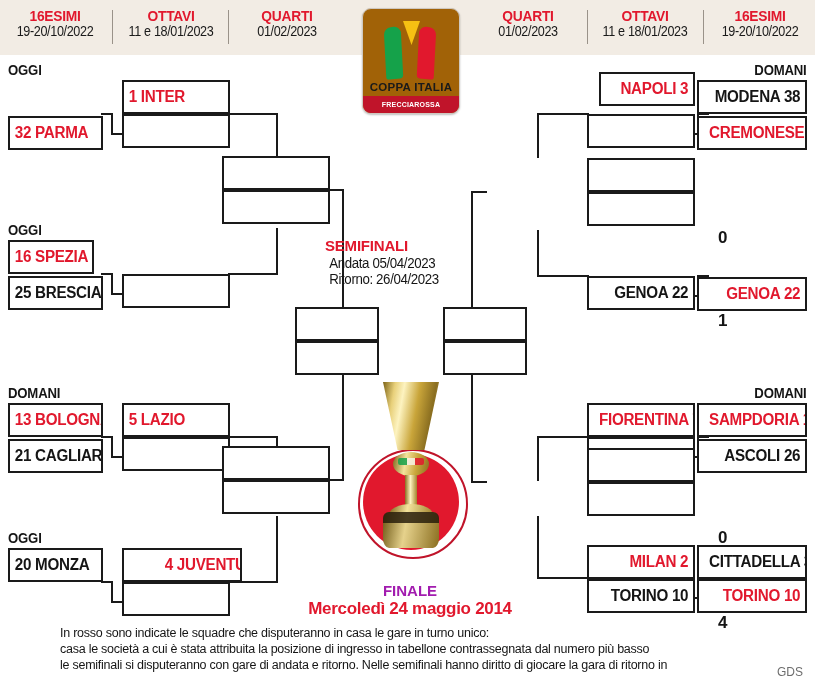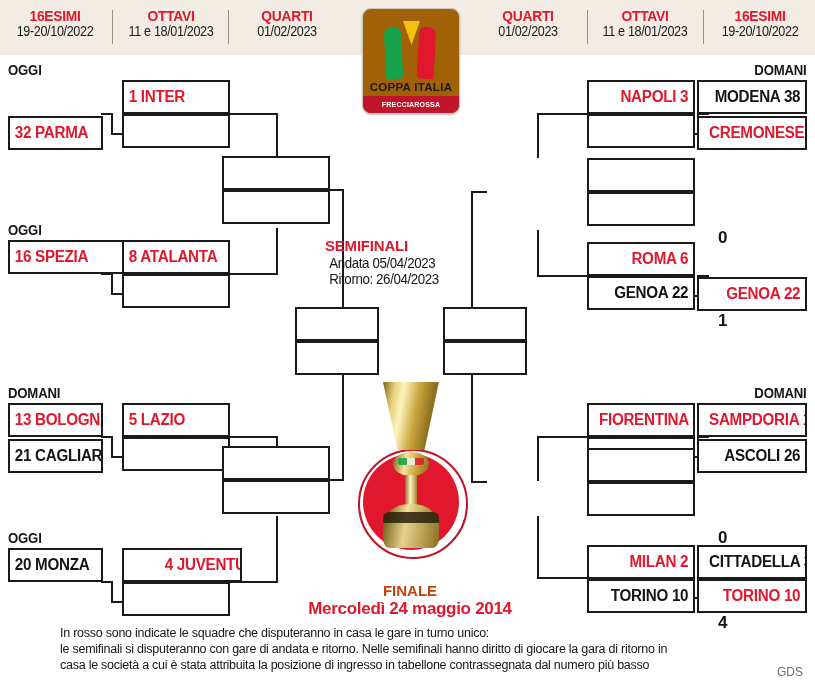--- a/index.html
+++ b/index.html
@@ -111,21 +111,21 @@
     position: absolute; left: 325px; top: 237px; width: 170px;
     text-align: left; line-height: 1.18;
   }
   .semi-title { font-size: 15px; font-weight: bold; color: #e1182d; letter-spacing: -0.2px; }
   .semi-line  { font-size: 14px; color: #151515; letter-spacing: -0.4px; transform: scaleX(0.95); }
 
   .finale {
     position: absolute; left: 285px; top: 582px; width: 250px;
     text-align: center; line-height: 1.15;
   }
-  .fin-title { font-size: 15px; font-weight: bold; color: #c2410c; }
+  .fin-title { font-size: 15px; font-weight: bold; color: #a21caf; }
   .fin-date  { font-size: 17px; font-weight: bold; color: #e1182d; letter-spacing: -0.3px; }
 
   
   .trophy-wrap { position: absolute; left: 345px; top: 372px; width: 130px; height: 210px; }
   .tr-circle {
     position: absolute; left: 18px; top: 82px; width: 96px; height: 96px;
     border-radius: 50%; background: #e1182d;
   }
   .tr-ring {
     position: absolute; left: 13px; top: 77px; width: 106px; height: 106px;
@@ -231,29 +231,29 @@
   <div class="box" style="left:122px;top:80px;width:108px;">
       <span class="txt red">1 INTER</span>
     </div>
   <div class="box" style="left:122px;top:114px;width:108px;">
       <span class="txt blk"></span>
     </div>
   <div class="ln lnh" style="left:228px;top:113px;width:50px;"></div>
   <div class="ln lnv" style="left:276px;top:113px;height:45px;"></div>
 
   <div class="daylabel" style="left:8px;top:222px;">OGGI</div>
-  <div class="box" style="left:8px;top:240px;width:116px;">
+  <div class="box" style="left:8px;top:240px;width:86px;">
       <span class="txt red">16 SPEZIA</span>
+    </div>
+  <div class="box" style="left:8px;top:276px;width:95px;">
+      <span class="txt blk">25 BRESCIA</span>
     </div>
   <div class="ln lnh" style="left:101px;top:273px;width:12px;"></div>
   <div class="ln lnv" style="left:111px;top:273px;height:22px;"></div>
   <div class="ln lnh" style="left:111px;top:293px;width:12px;"></div>
-  <div class="box" style="left:122px;top:240px;width:108px;">
-      <span class="txt red">8 ATALANTA</span>
-    </div>
   <div class="box" style="left:122px;top:274px;width:108px;">
       <span class="txt blk"></span>
     </div>
   <div class="ln lnh" style="left:228px;top:273px;width:50px;"></div>
   <div class="ln lnv" style="left:276px;top:228px;height:47px;"></div>
 
   <div class="box" style="left:222px;top:156px;width:108px;">
       <span class="txt blk"></span>
     </div>
   <div class="box" style="left:222px;top:190px;width:108px;">
@@ -317,40 +317,37 @@
   <div class="daylabel r" style="right:8px;top:62px;">DOMANI</div>
   <div class="box right" style="right:8px;top:80px;width:110px;">
       <span class="txt blk">MODENA 38</span>
     </div>
   <div class="box right" style="right:8px;top:116px;width:110px;">
       <span class="txt red">CREMONESE 19</span>
     </div>
   <div class="ln lnh" style="left:697px;top:113px;width:12px;"></div>
   <div class="ln lnv" style="left:697px;top:113px;height:22px;"></div>
   <div class="ln lnh" style="left:685px;top:133px;width:14px;"></div>
-  <div class="box right" style="right:120px;top:80px;width:108px;">
+  <div class="box right" style="right:120px;top:72px;width:96px;">
       <span class="txt red">NAPOLI 3</span>
     </div>
   <div class="box right" style="right:120px;top:114px;width:108px;">
       <span class="txt blk"></span>
     </div>
   <div class="ln lnh" style="left:537px;top:113px;width:52px;"></div>
   <div class="ln lnv" style="left:537px;top:113px;height:45px;"></div>
 
   <div class="agg" style="left:718px;top:228px;">0</div>
   <div class="box right" style="right:8px;top:277px;width:110px;">
       <span class="txt red">GENOA 22</span>
     </div>
   <div class="agg" style="left:718px;top:311px;">1</div>
   <div class="ln lnh" style="left:697px;top:275px;width:12px;"></div>
   <div class="ln lnv" style="left:697px;top:275px;height:22px;"></div>
   <div class="ln lnh" style="left:685px;top:295px;width:14px;"></div>
-  <div class="box right" style="right:120px;top:242px;width:108px;">
-      <span class="txt red">ROMA 6</span>
-    </div>
   <div class="box right" style="right:120px;top:276px;width:108px;">
       <span class="txt blk">GENOA 22</span>
     </div>
   <div class="ln lnh" style="left:537px;top:275px;width:52px;"></div>
   <div class="ln lnv" style="left:537px;top:230px;height:47px;"></div>
 
   <div class="box right" style="right:120px;top:158px;width:108px;">
       <span class="txt blk"></span>
     </div>
   <div class="box right" style="right:120px;top:192px;width:108px;">
@@ -433,18 +430,18 @@
     <div class="tr-baseDark"></div>
   </div>
 
   <div class="finale">
     <div class="fin-title">FINALE</div>
     <div class="fin-date">Mercoledì 24 maggio 2014</div>
   </div>
 
   <div class="footer">
     <div>In rosso sono indicate le squadre che disputeranno in casa le gare in turno unico:</div>
+    <div>casa le società a cui è stata attribuita la posizione di ingresso in tabellone contrassegnata dal numero più basso</div>
     <div>le semifinali si disputeranno con gare di andata e ritorno. Nelle semifinali hanno diritto di giocare la gara di ritorno in</div>
-    <div>casa le società a cui è stata attribuita la posizione di ingresso in tabellone contrassegnata dal numero più basso</div>
   </div>
   <div class="credit">GDS</div>
 
 </div>
 
 </body></html>

